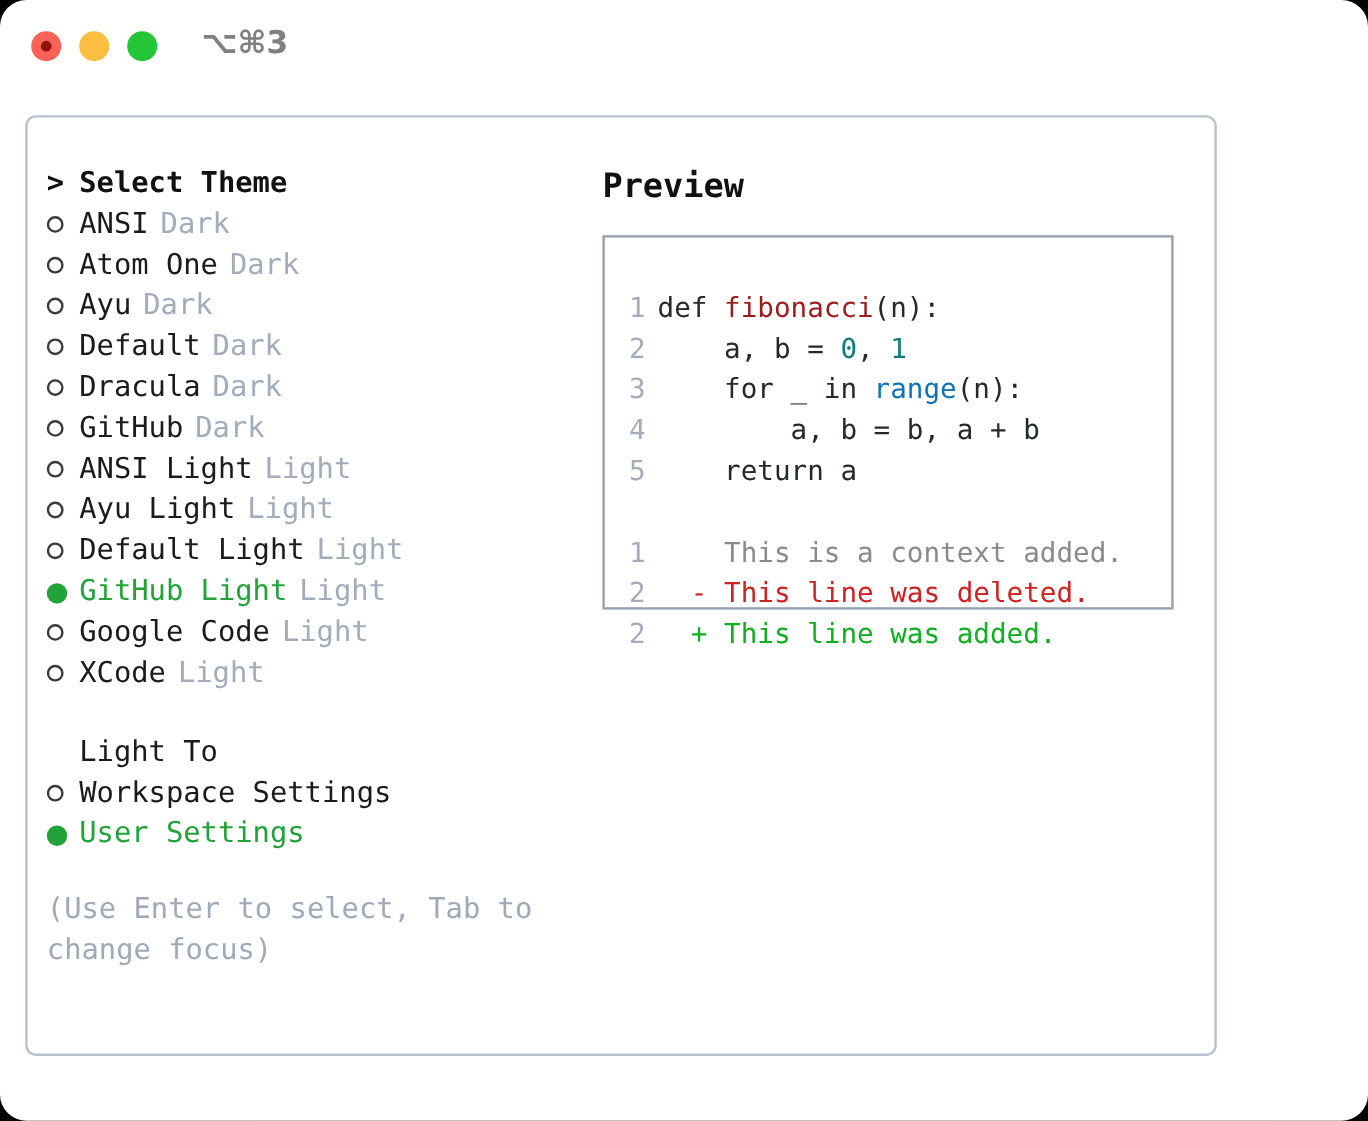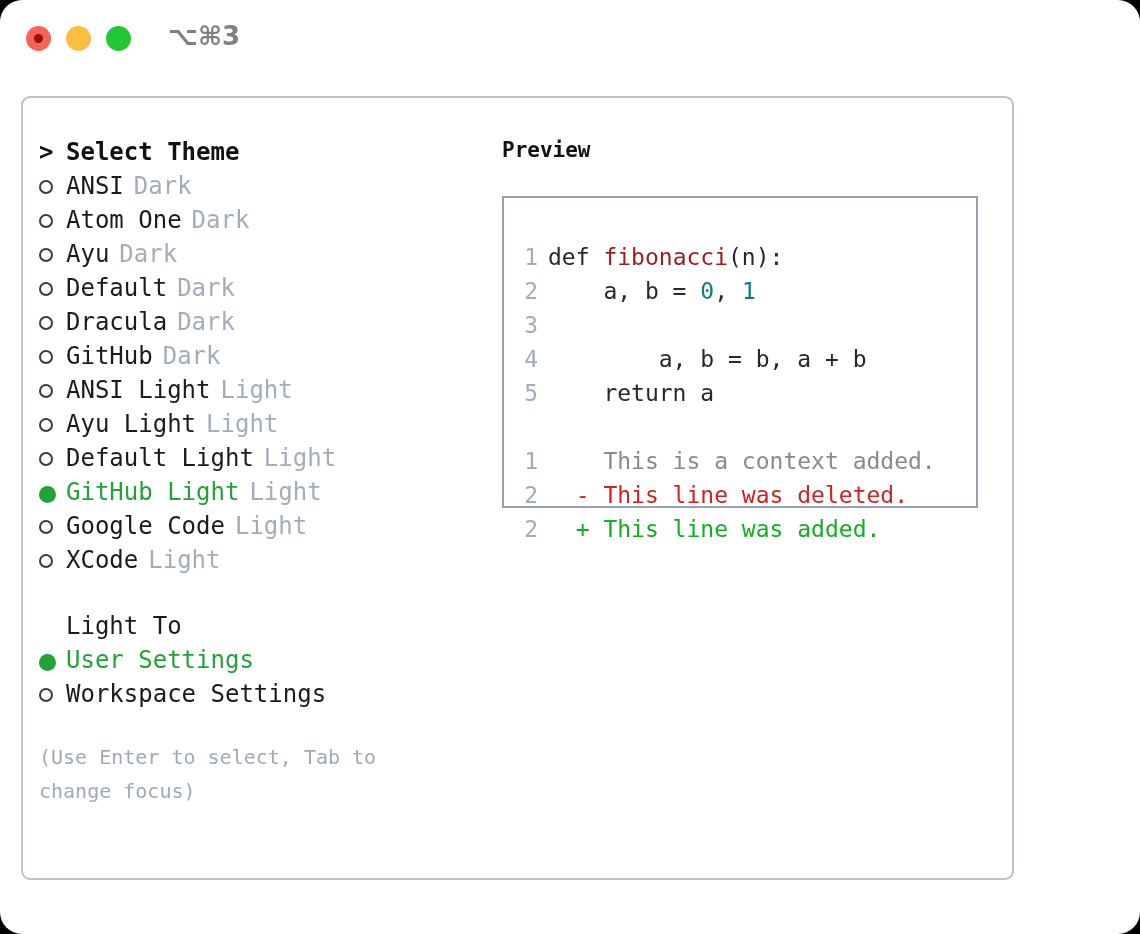--- a/index.html
+++ b/index.html
@@ -129,35 +129,35 @@
   .apply-head {
     padding-left: 27px;
     font-weight: normal;
     color: #1b1b1f;
   }
 
   .spacer-sm { height: 32px; }
 
   .hint {
     margin-top: 26px;
-    font-size: 20px;
+    font-size: 24px;
     line-height: 34px;
     color: #a0a9b8;
     width: 420px;
     white-space: pre-wrap;
   }
 
   
   .right-col {
     position: absolute;
     left: 479px; top: 40px;
     width: 500px;
   }
   .preview-head {
-    font-size: 21px;
+    font-size: 28px;
     font-weight: bold;
     color: #111114;
     height: 34px;
   }
   .preview-box {
     margin-top: 24px;
     width: 476px;
     height: 312px;
     border: 2px solid #97a1b0;
     background: #ffffff;
@@ -225,35 +225,35 @@
           <div class="row"><span class="bullet"><span class="dot-filled"></span></span><span class="theme-name selected">GitHub Light</span><span class="theme-kind">Light</span></div>
           <div class="row"><span class="bullet"><span class="dot-empty"></span></span><span class="theme-name">Google Code</span><span class="theme-kind">Light</span></div>
           <div class="row"><span class="bullet"><span class="dot-empty"></span></span><span class="theme-name">XCode</span><span class="theme-kind">Light</span></div>
         </div>
 
       <div class="spacer-sm"></div>
 
       <div class="row apply-head">Light To</div>
 
       <div id="apply-list">
+          <div class="row"><span class="bullet"><span class="dot-empty"></span></span><span class="theme-name">Workspace Settings</span></div>
           <div class="row"><span class="bullet"><span class="dot-filled"></span></span><span class="theme-name selected">User Settings</span></div>
-          <div class="row"><span class="bullet"><span class="dot-empty"></span></span><span class="theme-name">Workspace Settings</span></div>
         </div>
 
       <div class="hint">(Use Enter to select, Tab to change focus)</div>
     </div>
 
     <div class="right-col">
       <div class="preview-head">Preview</div>
 
       <div class="preview-box">
         <div id="code-block">
             <div class="code-line"><span class="ln">1</span><span><span class="code-txt">def </span><span class="tok-fn">fibonacci</span><span class="code-txt">(n):</span></span></div>
             <div class="code-line"><span class="ln">2</span><span><span class="code-txt">    a, b = </span><span class="tok-num">0</span><span class="code-txt">, </span><span class="tok-num">1</span></span></div>
-            <div class="code-line"><span class="ln">3</span></div>
+            <div class="code-line"><span class="ln">3</span><span><span class="code-txt">    for _ in </span><span class="tok-blt">range</span><span class="code-txt">(n):</span></span></div>
             <div class="code-line"><span class="ln">4</span><span><span class="code-txt">        a, b = b, a + b</span></span></div>
             <div class="code-line"><span class="ln">5</span><span><span class="code-txt">    return a</span></span></div>
           </div>
         <div class="gap-line"></div>
         <div id="diff-block">
             <div class="code-line"><span class="ln">1</span><span class="diff-ctx">    This is a context added.</span></div>
             <div class="code-line"><span class="ln">2</span><span class="diff-del">  - This line was deleted.</span></div>
             <div class="code-line"><span class="ln">2</span><span class="diff-add">  + This line was added.</span></div>
           </div>
       </div>

